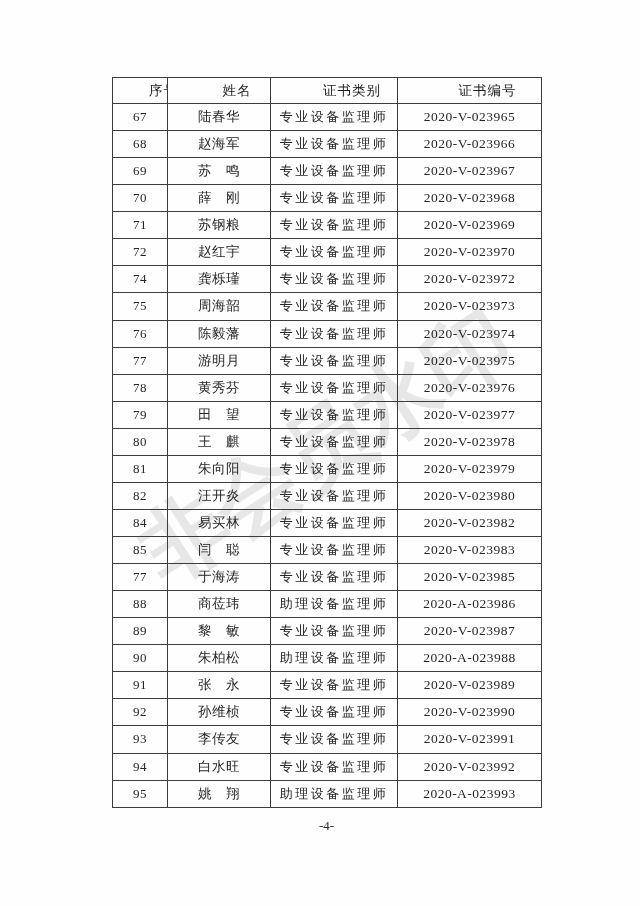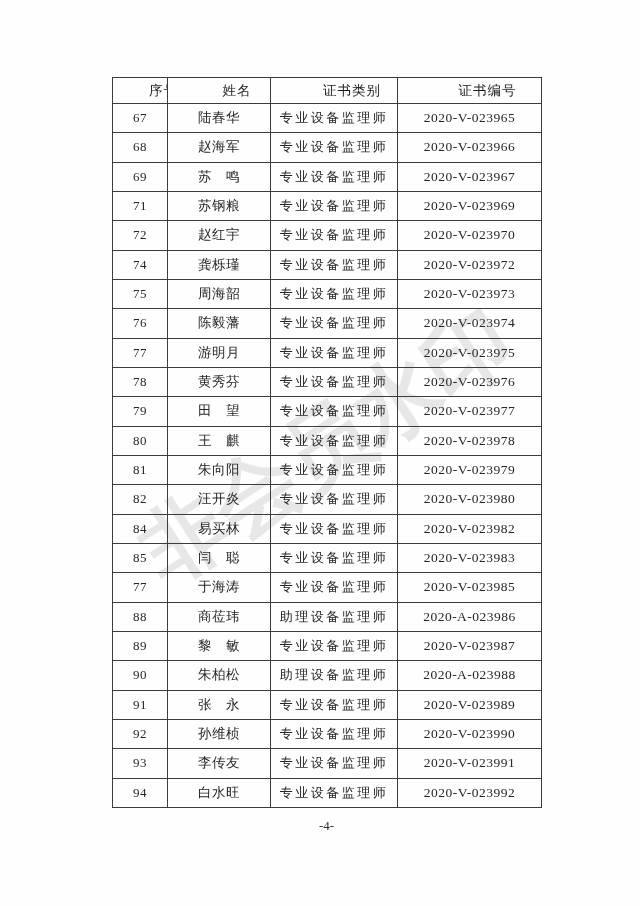--- a/index.html
+++ b/index.html
@@ -100,20 +100,26 @@
         <td class="c2">专业设备监理师</td>
         <td class="c3">2020-V-023966</td>
       </tr>
       <tr>
         <td class="c0">69</td>
         <td class="c1">苏　鸣</td>
         <td class="c2">专业设备监理师</td>
         <td class="c3">2020-V-023967</td>
       </tr>
       <tr>
+        <td class="c0">70</td>
+        <td class="c1">薛　刚</td>
+        <td class="c2">专业设备监理师</td>
+        <td class="c3">2020-V-023968</td>
+      </tr>
+      <tr>
         <td class="c0">71</td>
         <td class="c1">苏钢粮</td>
         <td class="c2">专业设备监理师</td>
         <td class="c3">2020-V-023969</td>
       </tr>
       <tr>
         <td class="c0">72</td>
         <td class="c1">赵红宇</td>
         <td class="c2">专业设备监理师</td>
         <td class="c3">2020-V-023970</td>
@@ -225,16 +231,22 @@
         <td class="c1">李传友</td>
         <td class="c2">专业设备监理师</td>
         <td class="c3">2020-V-023991</td>
       </tr>
       <tr>
         <td class="c0">94</td>
         <td class="c1">白水旺</td>
         <td class="c2">专业设备监理师</td>
         <td class="c3">2020-V-023992</td>
       </tr>
+      <tr>
+        <td class="c0">95</td>
+        <td class="c1">姚　翔</td>
+        <td class="c2">助理设备监理师</td>
+        <td class="c3">2020-A-023993</td>
+      </tr>
     </tbody>
 </table>
 
 <div class="page-number">-4-</div>
 
 </body></html>

